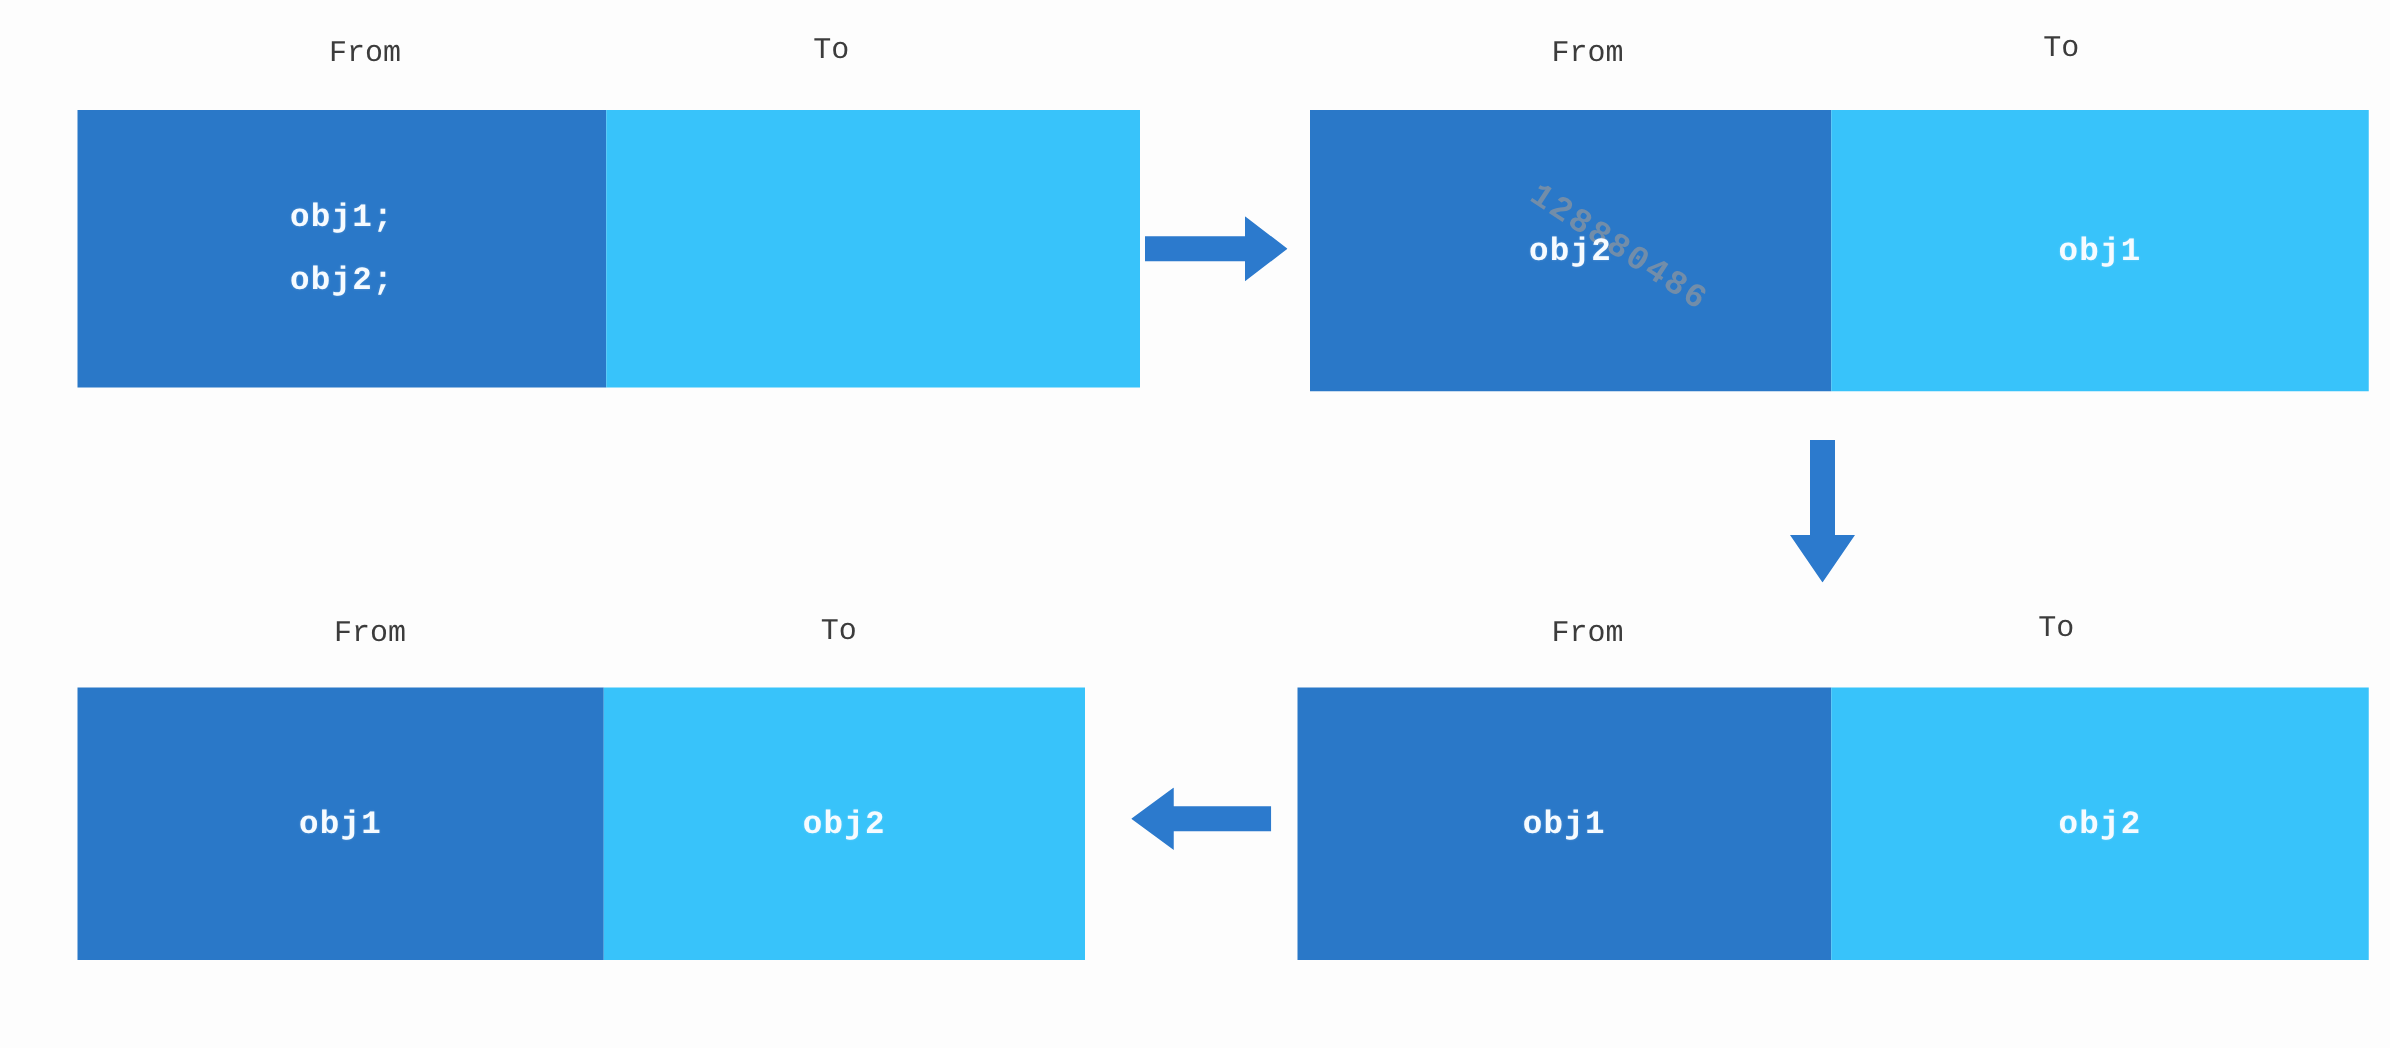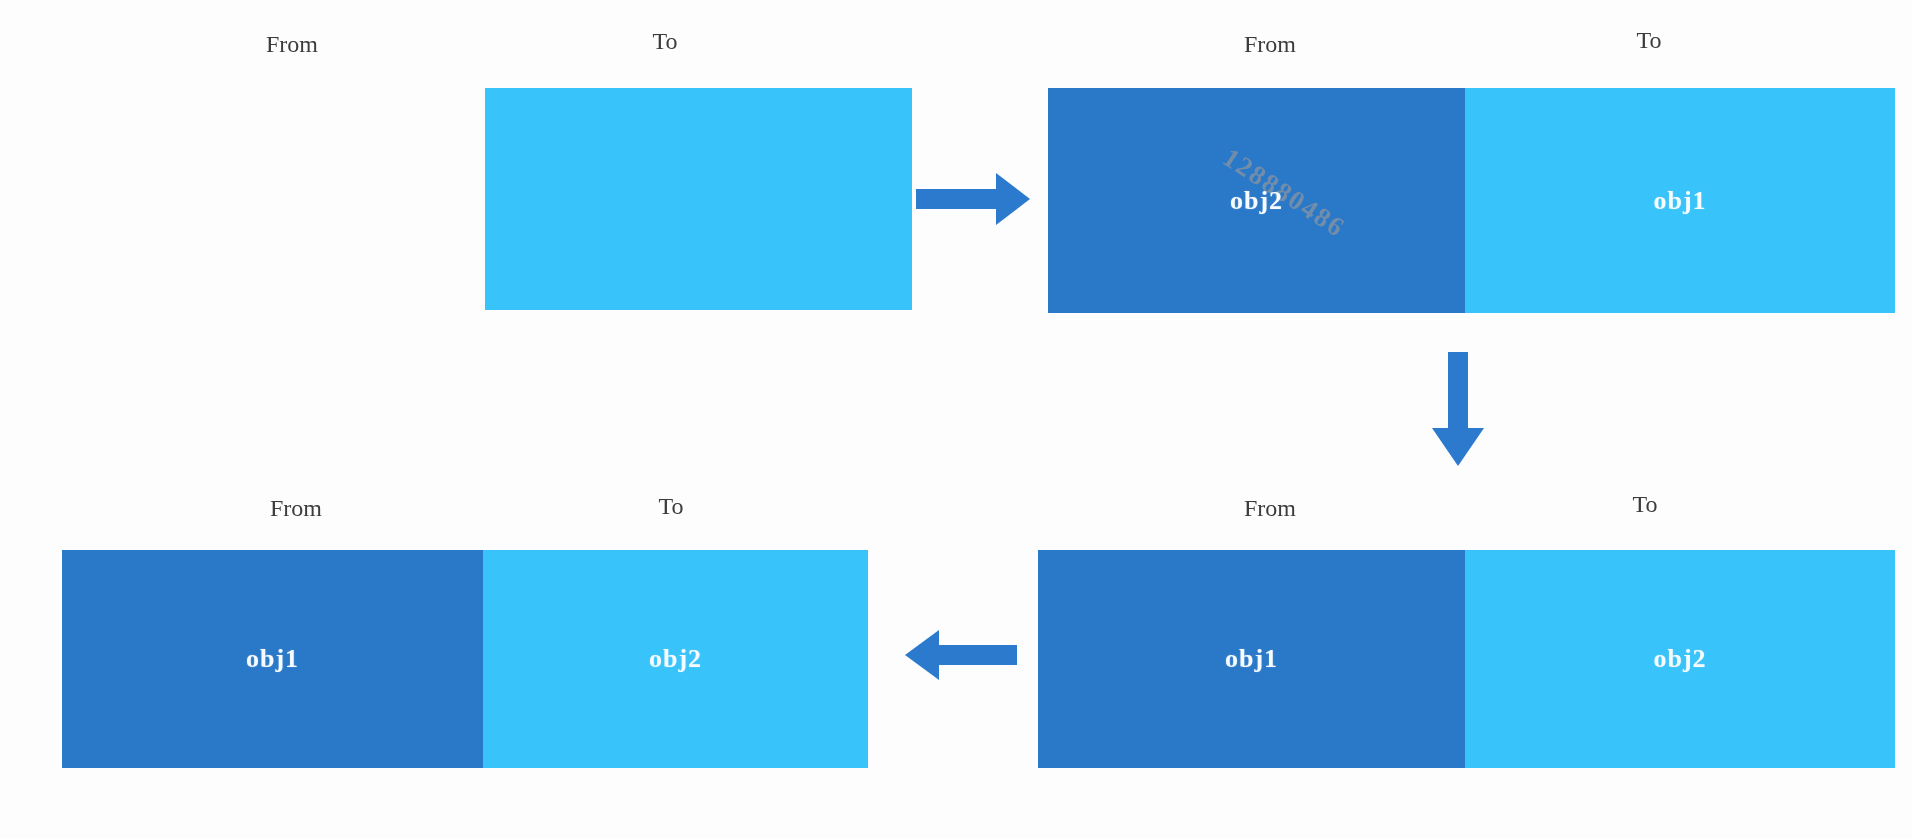--- a/index.html
+++ b/index.html
@@ -1,21 +1,21 @@
 <!DOCTYPE html>
 <html style="--canvas-bg: #fdfdfd; --from-box: #2a78c8; --to-box: #38c3fa; --arrow: #2c7acd; --label-text: #3c3c3c; --box-text: #f6fbff; --watermark: #999999;"><head>
 <meta charset="utf-8">
 <style>
   html,body{margin:0;padding:0;background:#fdfdfd;}
   .canvas{
     position:relative;
     width:1912px;height:838px;
     background:var(--canvas-bg,#fdfdfd);
     overflow:hidden;
-    font-family:Liberation Serif, serif;
+    font-family:Liberation Mono, monospace;
   }
   .box{
     position:absolute;
     display:flex;flex-direction:column;
     align-items:center;justify-content:center;
   }
   .box.from{background:var(--from-box,#2a78c8);}
   .box.to{background:var(--to-box,#38c3fa);}
   .box-line{
     position:relative;z-index:2;
@@ -40,20 +40,24 @@
     z-index:1;white-space:nowrap;
   }
 </style>
 </head>
 <body>
 
 <div class="canvas">
 
   <div class="label" style="left:292px;top:30px">From</div>
   <div class="label" style="left:665px;top:27px">To</div>
+  <div class="box from" style="left:62px;top:88px;width:423px;height:222px">
+    <div class="box-line">obj1;</div>
+    <div class="box-line">obj2;</div>
+  </div>
   <div class="box to" style="left:485px;top:88px;width:427px;height:222px"></div>
 
   <div class="label" style="left:1270px;top:30px">From</div>
   <div class="label" style="left:1649px;top:26px">To</div>
   <div class="box from" style="left:1048px;top:88px;width:417px;height:225px">
     <div class="box-line">obj2</div>
   </div>
   <div class="box to" style="left:1465px;top:88px;width:430px;height:225px">
     <div class="box-line">obj1</div>
   </div>

